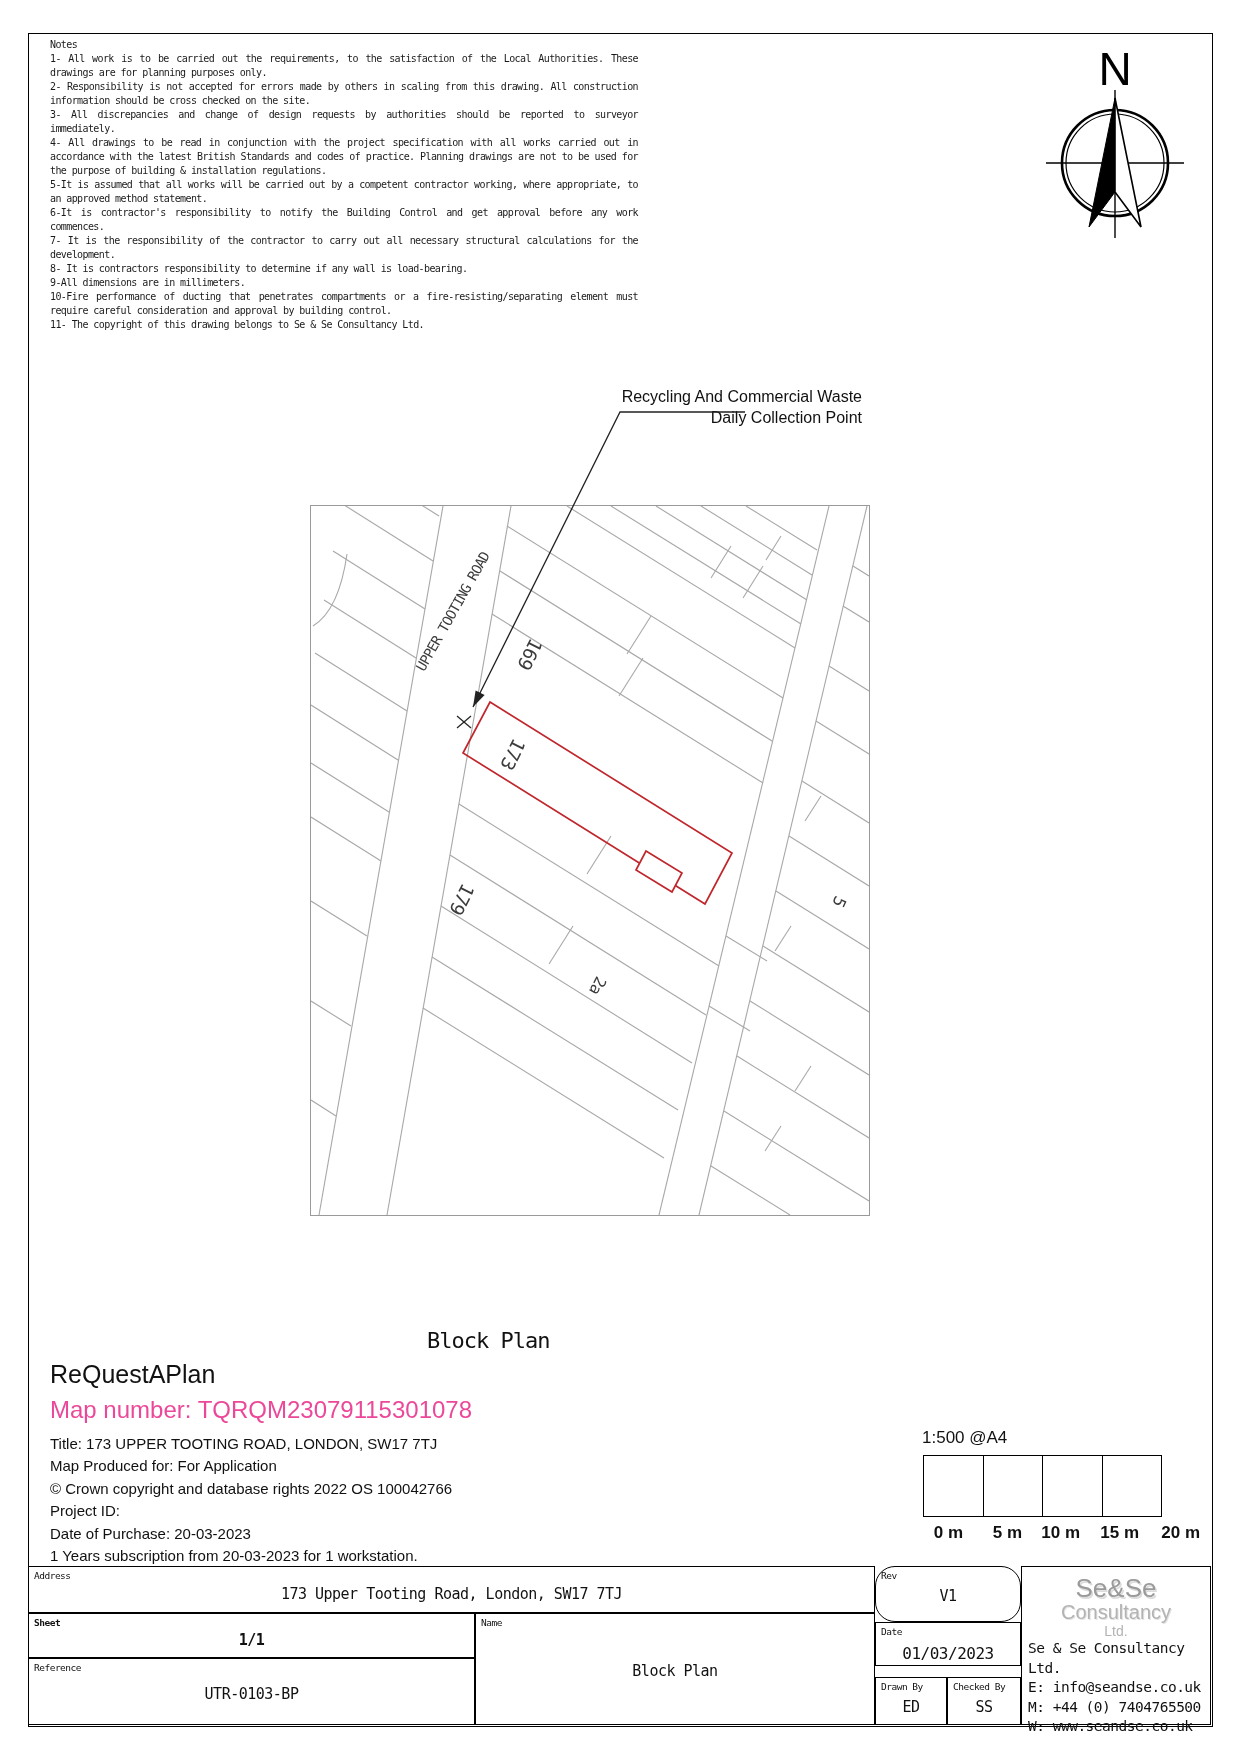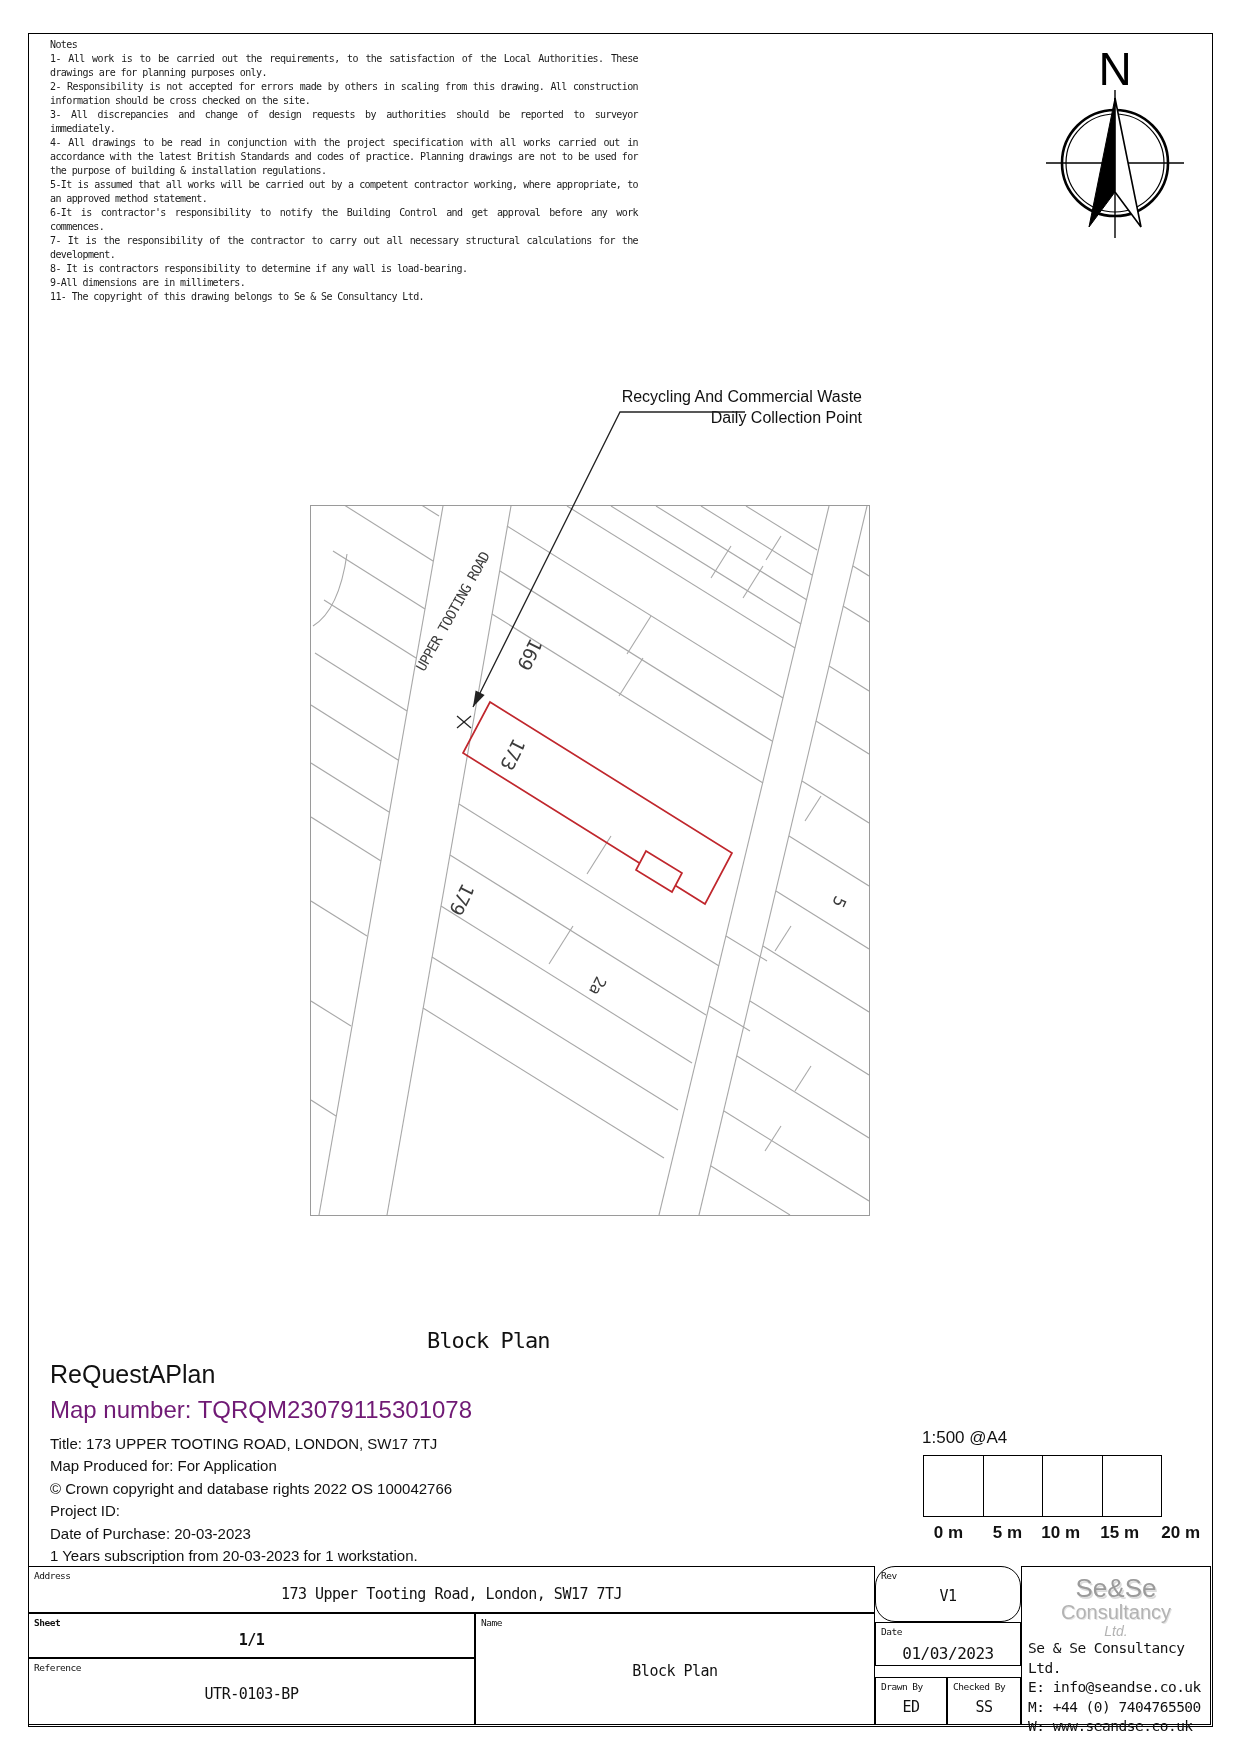--- a/index.html
+++ b/index.html
@@ -18,60 +18,61 @@
   #annotation{left:560px;top:386px;width:302px;text-align:right;font-size:16px;line-height:21px;color:#111;}
   
   #map-box{left:310px;top:505px;width:558px;height:709px;border:1px solid #9a9a9a;background:#fff;}
   #map-box svg{display:block;}
   .parcel{stroke:#a8a8a8;stroke-width:1.1;fill:none;}
   .maplabel{font-family:"DejaVu Sans Mono",monospace;fill:#3c3c3c;letter-spacing:-1px;}
   
   #drawing-title{left:427px;top:1328px;width:170px;font-family:"DejaVu Sans Mono",monospace;
                  font-size:22px;letter-spacing:-1px;color:#111;}
   #brand{left:50px;top:1360px;font-size:25px;color:#111;}
-  #map-number{left:50px;top:1396px;font-size:24px;color:#701a75;}
+  #map-number{left:50px;top:1396px;font-size:24px;color:#ec4899;}
   #details{left:50px;top:1433px;font-size:15px;line-height:22.4px;color:#111;}
   
   #scale-label{left:922px;top:1428px;font-size:17px;color:#111;}
   #scale-bar{left:923px;top:1455px;width:237px;height:60px;border:1.6px solid #000;display:flex;}
   #scale-bar .cell{flex:1;border-right:1.6px solid #000;}
   #scale-bar .cell:last-child{border-right:none;}
   #scale-ticks{left:883px;top:1523px;width:320px;height:20px;font-size:17px;color:#111;}
   #scale-ticks span{position:absolute;width:80px;text-align:right;font-weight:bold;}
   
   .tb{border:1.6px solid #000;box-sizing:border-box;}
   .tb-label{position:absolute;left:5px;top:3px;font-family:"DejaVu Sans Mono",monospace;
             font-size:9.5px;letter-spacing:-0.5px;color:#111;}
   .tb-value{position:absolute;left:0;right:0;text-align:center;font-family:"DejaVu Sans Mono",monospace;
             font-size:15px;letter-spacing:-0.5px;color:#111;}
   #company-cell{text-align:center;font-family:"DejaVu Sans Mono",monospace;color:#111;}
   #logo1{font-family:"Liberation Sans",sans-serif;font-size:26px;font-weight:normal;color:#9a9a9a;
          text-shadow:1.5px 1.5px 0 #dcdcdc;line-height:26px;margin-top:8px;}
   #logo2{font-family:"Liberation Sans",sans-serif;font-size:20px;color:#b3b3b3;
          text-shadow:1px 1px 0 #e3e3e3;line-height:22px;}
-  #logo3{font-family:"Liberation Sans",sans-serif;font-size:14px;color:#b3b3b3;line-height:16px;font-style:italic;}
+  #logo3{font-family:"Liberation Sans",sans-serif;font-size:14px;color:#b3b3b3;line-height:16px;}
   .company-line{text-align:left;margin-left:6px;font-size:14.5px;letter-spacing:-0.5px;line-height:19.5px;}
 </style>
 </head>
 <body>
 
 <div id="sheet">
   <div class="abs" id="border-frame"></div>
 
   <div class="abs" id="notes">
     <div>Notes</div>
     <div class="note">1- All work is to be carried out the requirements, to the satisfaction of the Local Authorities. These drawings are for planning purposes only.</div>
     <div class="note">2- Responsibility is not accepted for errors made by others in scaling from this drawing. All construction information should be cross checked on the site.</div>
     <div class="note">3- All discrepancies and change of design requests by authorities should be reported to surveyor immediately.</div>
     <div class="note">4- All drawings to be read in conjunction with the project specification with all works carried out in accordance with the latest British Standards and codes of practice. Planning drawings are not to be used for the purpose of building &amp; installation regulations.</div>
     <div class="note">5-It is assumed that all works will be carried out by a competent contractor working, where appropriate, to an approved method statement.</div>
     <div class="note">6-It is contractor's responsibility to notify the Building Control and get approval before any work commences.</div>
     <div class="note">7- It is the responsibility of the contractor to carry out all necessary structural calculations for the development.</div>
     <div class="note">8- It is contractors responsibility to determine if any wall is load-bearing.</div>
     <div class="note">9-All dimensions are in millimeters.</div>
+    <div class="note">10-Fire performance of ducting that penetrates compartments or a fire-resisting/separating element must require careful consideration and approval by building control.</div>
     <div class="note">11- The copyright of this drawing belongs to Se &amp; Se Consultancy Ltd.</div>
   </div>
 
   <div class="abs" id="compass">
     <svg width="150" height="210" viewBox="0 0 150 210">
       <text x="75" y="45" font-family="Liberation Sans, sans-serif" font-size="46" fill="#000" text-anchor="middle">N</text>
       <circle cx="75" cy="123" r="53" fill="none" stroke="#000" stroke-width="2.6"></circle>
       <circle cx="75" cy="123" r="49" fill="none" stroke="#000" stroke-width="1.2"></circle>
       <line x1="6" y1="123" x2="144" y2="123" stroke="#000" stroke-width="1.4"></line>
       <line x1="75" y1="50" x2="75" y2="198" stroke="#000" stroke-width="1.4"></line>

